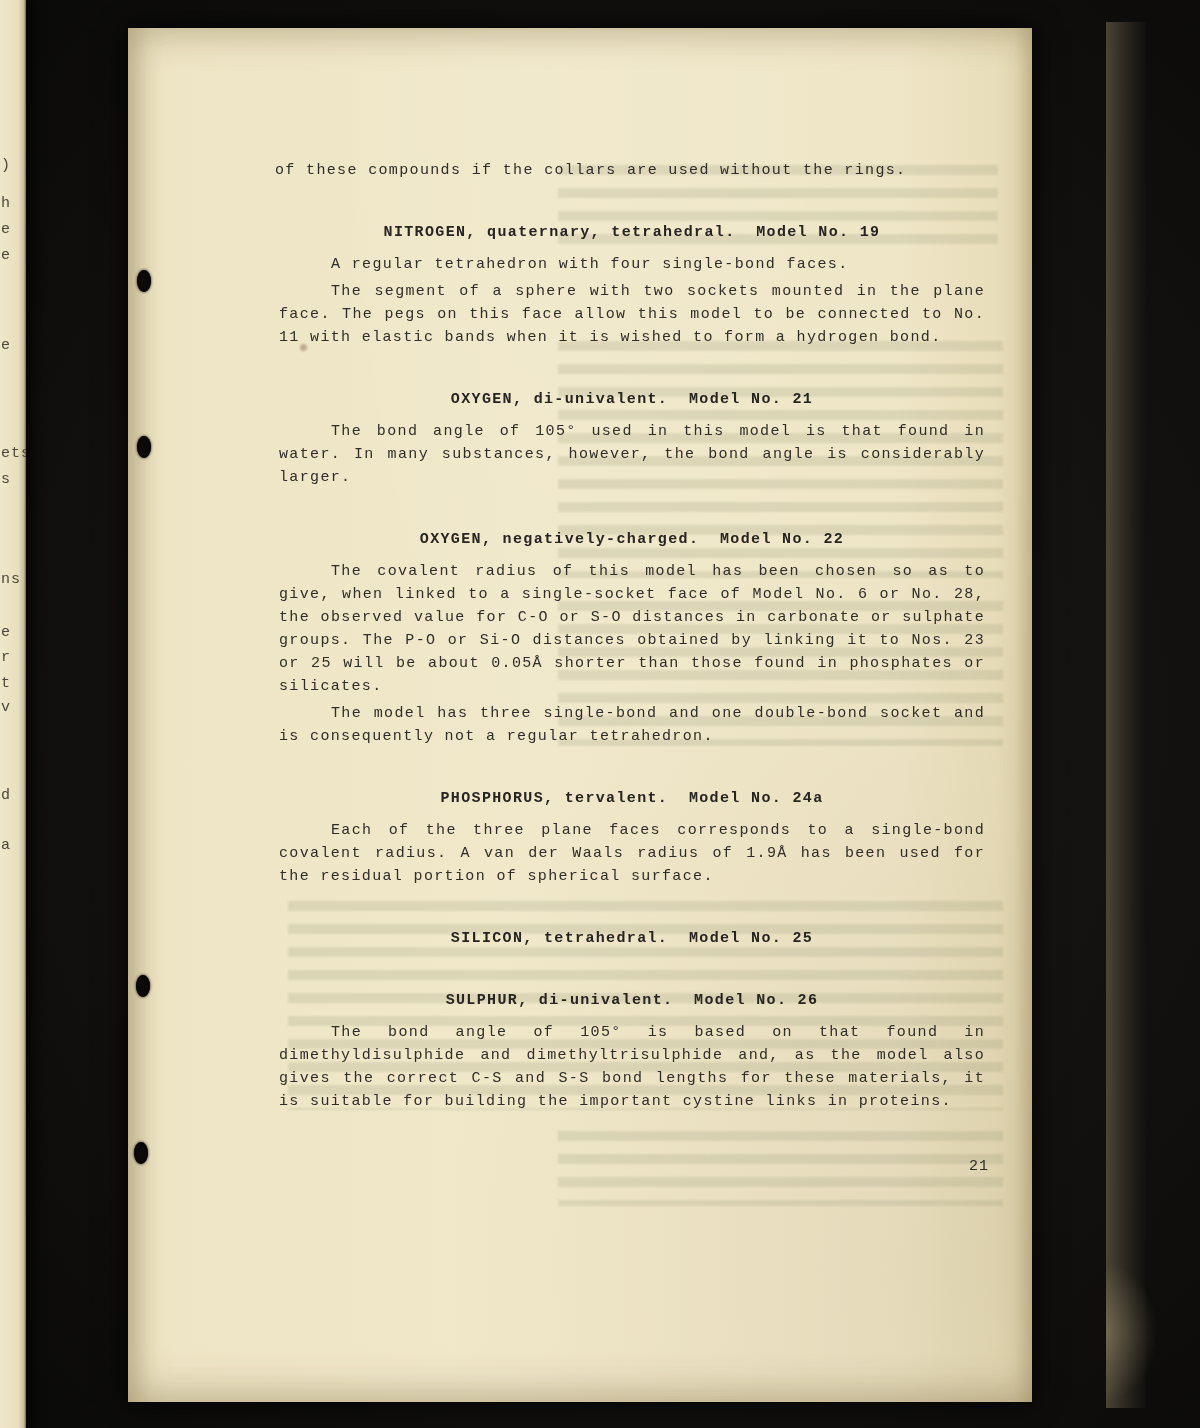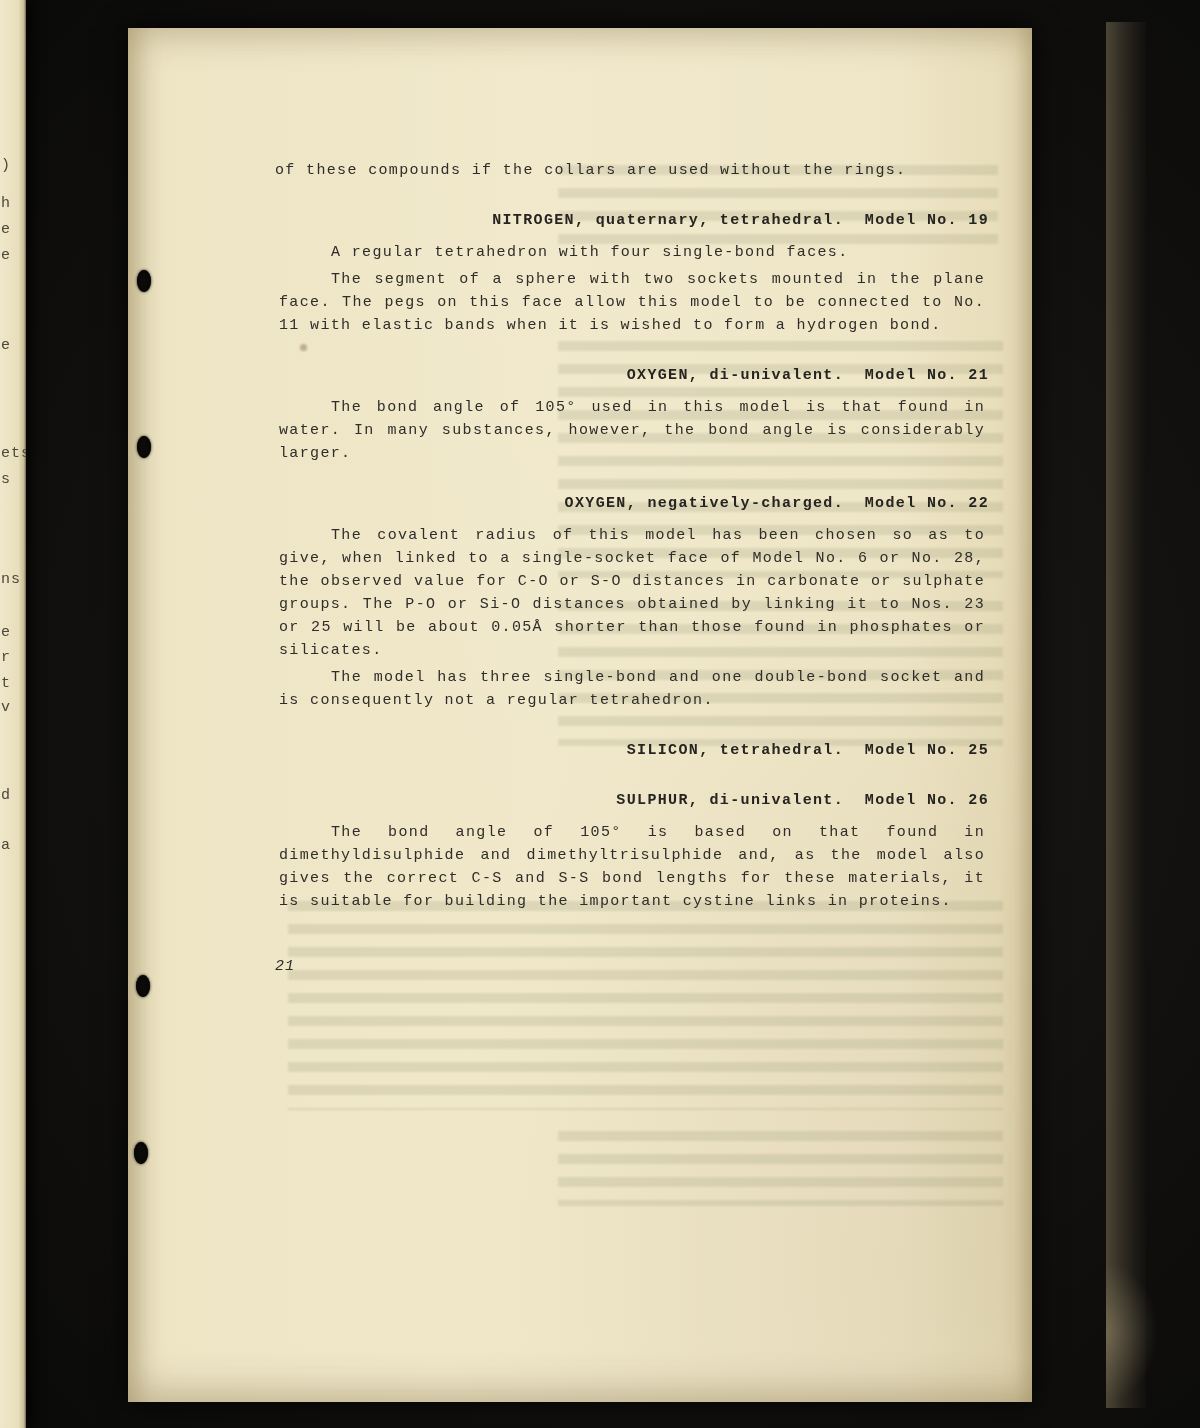--- a/index.html
+++ b/index.html
@@ -74,29 +74,29 @@
   
   .content{
     position:absolute;left:147px;top:131px;width:714px;
     color:#2f2d29;font-size:15px;line-height:23px;
     letter-spacing:1.35px;
     text-align:justify;
   }
   .continuation{margin:0;}
   .model-heading{
     font-size:15px;font-weight:bold;color:#262420;
-    margin:27px 0 9px 0;letter-spacing:1.35px;text-align:right;
+    margin:39px 0 9px 0;letter-spacing:1.35px;text-align:center;
     white-space:pre-wrap;
   }
   .model-paragraph{
     margin:4px;text-indent:52px;
   }
   .page-number{
-    margin-top:42px;text-align:left;text-indent:0;
-    letter-spacing:1px;color:#2f2d29;font-style:italic;
+    margin-top:42px;text-align:right;text-indent:0;
+    letter-spacing:1px;color:#2f2d29;
   }
   .speck{
     position:absolute;width:7px;height:7px;border-radius:50%;
     background:rgba(130,100,80,0.45);filter:blur(1px);
   }
 </style>
 </head>
 <body>
 
 <div class="photo">
@@ -151,20 +151,24 @@
 
       <section class="model-section">
         <h2 class="model-heading">OXYGEN, negatively-charged.  Model No. 22</h2>
         <p class="model-paragraph">The covalent radius of this model has been chosen so as to give, when linked to a single-socket face of Model No. 6 or No. 28, the observed value for C-O or S-O distances in carbonate or sulphate groups.  The P-O or Si-O distances obtained by linking it to Nos. 23 or 25 will be about 0.05Å shorter than those found in phosphates or silicates.</p>
       </section>
 
       <section class="model-section">
         <p class="model-paragraph">The model has three single-bond and one double-bond socket and is consequently not a regular tetrahedron.</p>
       </section>
 
+      <section class="model-section">
+        <h2 class="model-heading">PHOSPHORUS, tervalent.  Model No. 24a</h2>
+        <p class="model-paragraph">Each of the three plane faces corresponds to a single-bond covalent radius.  A van der Waals radius of 1.9Å has been used for the residual portion of spherical surface.</p>
+      </section>
 
       <section class="model-section">
         <h2 class="model-heading">SILICON, tetrahedral.  Model No. 25</h2>
       </section>
 
       <section class="model-section">
         <h2 class="model-heading">SULPHUR, di-univalent.  Model No. 26</h2>
         <p class="model-paragraph">The bond angle of 105° is based on that found in dimethyldisulphide and dimethyltrisulphide and, as the model also gives the correct C-S and S-S bond lengths for these materials, it is suitable for building the important cystine links in proteins.</p>
       </section>
 

